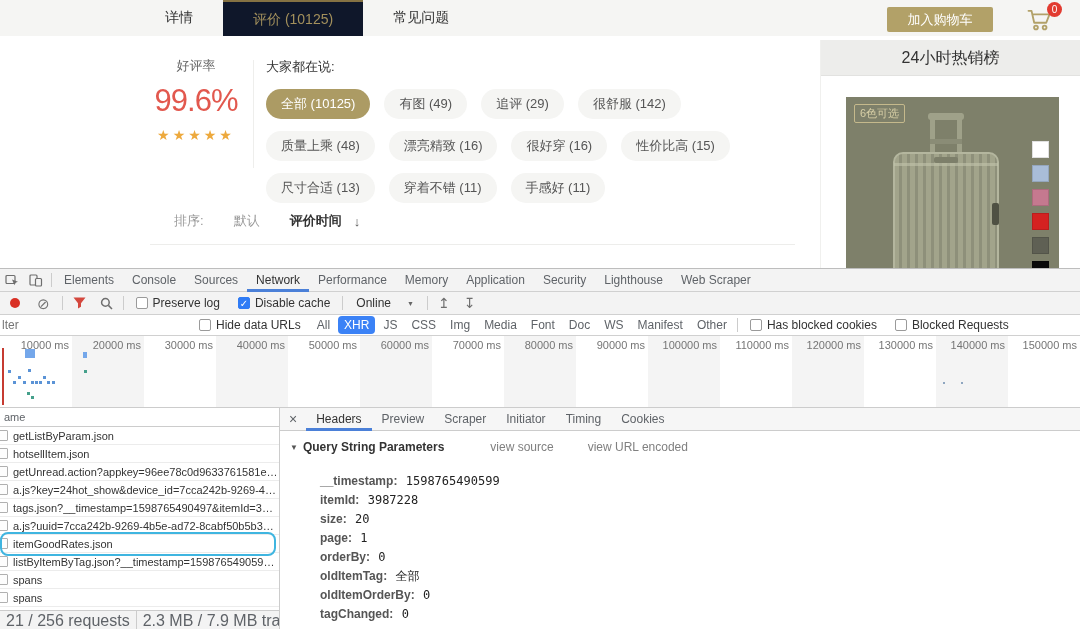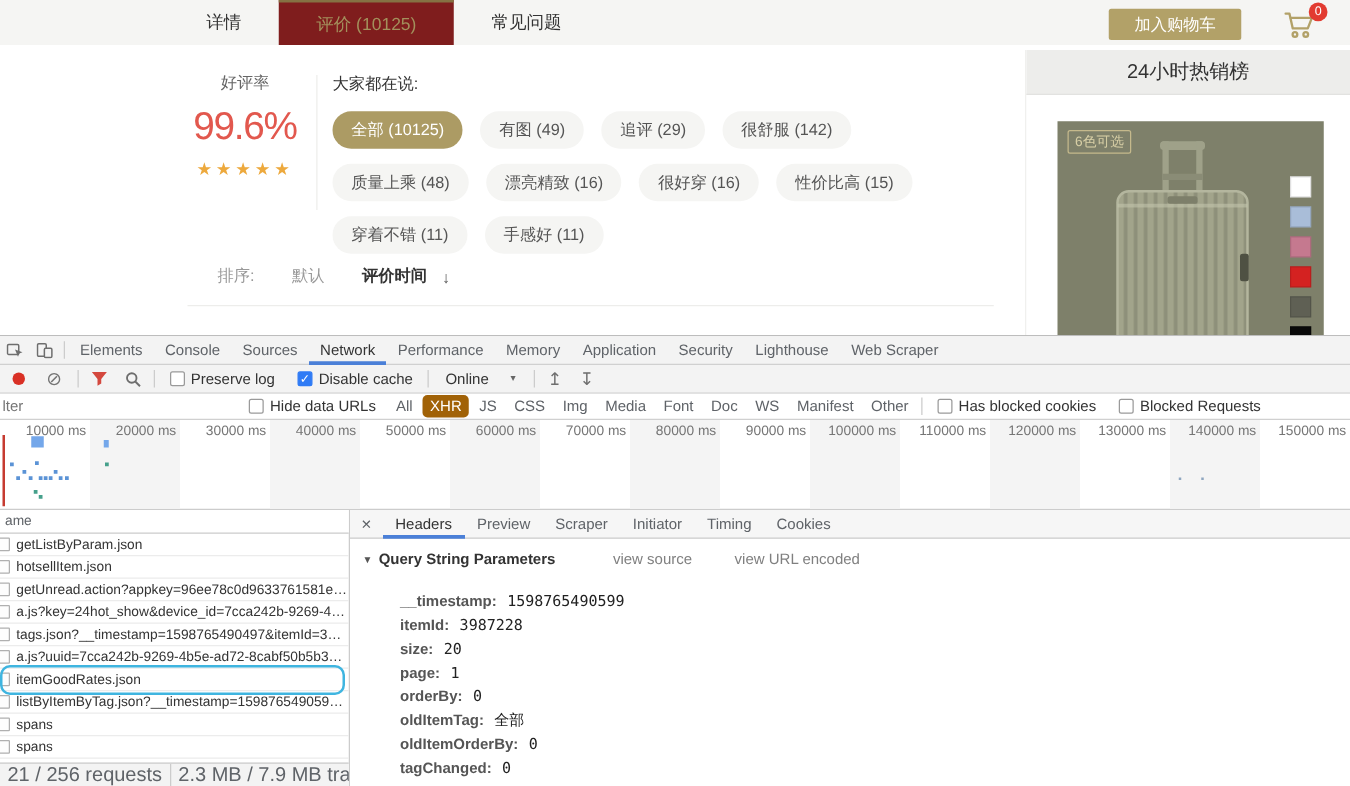--- a/index.html
+++ b/index.html
@@ -4,21 +4,21 @@
 <style>
   * { margin:0; padding:0; box-sizing:border-box; }
   html,body { width:1080px; height:629px; }
   body { font-family:"Liberation Sans", sans-serif; background:#fff; }
   #page { position:relative; width:1080px; height:629px; overflow:hidden; background:#fff; }
 
   
   .shop { position:absolute; top:0; left:0; width:1080px; height:268px; background:#fff; }
   .tabstrip { position:absolute; top:0; left:0; width:1080px; height:36px; background:#f5f5f3; display:flex; padding-left:135px; }
   .shop-tab { height:36px; line-height:34px; padding:0 30px; font-size:14px; color:#333; cursor:pointer; }
-  .shop-tab.active { background:#7f1d1d; color:#a3905c; border-top:2px solid #857243; }
+  .shop-tab.active { background:#0f172a; color:#a3905c; border-top:2px solid #857243; }
   .cart-btn { position:absolute; top:7px; right:87px; width:106px; height:25px; background:#b2a168; color:#fff; font-size:13px; text-align:center; line-height:25px; border-radius:2px; cursor:pointer; }
   .cart-wrap { position:absolute; top:5px; right:22px; width:34px; height:30px; }
   .cart-badge { position:absolute; top:-3px; right:-4px; min-width:15px; height:15px; border-radius:8px; background:#e23b30; color:#fff; font-size:10px; text-align:center; line-height:15px; }
 
   .rating { position:absolute; left:148px; top:57px; width:96px; text-align:center; }
   .rating-label { font-size:13px; color:#666; }
   .rating-value { margin-top:8px; font-size:31px; color:#e2584e; letter-spacing:-1px; }
   .rating-stars { margin-top:8px; font-size:14px; color:#eda93d; letter-spacing:3px; }
   .v-divider { position:absolute; left:253px; top:60px; width:1px; height:108px; background:#eeeeec; }
 
@@ -58,21 +58,21 @@
   .chk-row { display:flex; align-items:center; margin:0 9px; cursor:pointer; }
   .chk { width:12px; height:12px; border:1px solid #9a9a9a; border-radius:2px; background:#fff; margin-right:5px; flex:none; }
   .chk.checked { background:#2f7bf5; border-color:#2f7bf5; color:#fff; font-size:10px; line-height:12px; text-align:center; }
   .throttle { display:flex; align-items:center; margin:0 10px; cursor:pointer; }
   .throttle .arr { font-size:7px; color:#666; margin-left:16px; }
   .updown { color:#6e6e6e; font-size:14px; margin:0 7px; cursor:pointer; line-height:1; }
 
   .dt-filterbar { height:21px; background:#fff; border-bottom:1px solid #d0d0d0; display:flex; align-items:center; flex:none; }
   .filter-input { border:none; outline:none; width:190px; font-size:12px; color:#999; padding-left:2px; background:transparent; }
   .ftype { padding:2px 6px; border-radius:4px; color:#5f6368; margin:0 1px; cursor:pointer; white-space:nowrap; }
-  .ftype.active { background:#a16207; color:#fff; }
+  .ftype.active { background:#3b82f6; color:#fff; }
 
   .dt-timeline { height:72px; border-bottom:1px solid #ccc; display:flex; position:relative; flex:none; }
   .tl-cell { flex:1; font-size:11px; color:#757575; text-align:right; padding:3px 3px 0 0; overflow:hidden; white-space:nowrap; }
   .tl-cell:nth-child(even) { background:#f4f4f4; }
   .tl-overlay { position:absolute; left:0; top:0; width:100%; height:100%; }
   .tl-redline { position:absolute; left:2px; top:12px; width:2px; height:57px; background:#c63b31; }
   .tl-blue1 { position:absolute; left:25px; top:13px; width:10px; height:9px; background:#74a7ea; }
   .tl-blue2 { position:absolute; left:83px; top:16px; width:4px; height:6px; background:#74a7ea; }
   .tl-dots-blue { position:absolute; left:0; top:0; width:3px; height:3px;
     box-shadow:8px 34px #5b93d6,13px 45px #5b93d6,18px 40px #5b93d6,23px 45px #5b93d6,28px 33px #5b93d6,31px 45px #5b93d6,35px 45px #5b93d6,39px 45px #5b93d6,43px 40px #5b93d6,47px 45px #5b93d6,52px 45px #5b93d6; }
@@ -148,20 +148,21 @@
       <div class="tag-pills">
 
       <div class="pill selected">全部 (10125)</div>
           <div class="pill">有图 (49)</div>
           <div class="pill">追评 (29)</div>
           <div class="pill">很舒服 (142)</div>
           <div class="pill">质量上乘 (48)</div>
           <div class="pill">漂亮精致 (16)</div>
           <div class="pill">很好穿 (16)</div>
           <div class="pill">性价比高 (15)</div>
+          <div class="pill">尺寸合适 (13)</div>
           <div class="pill">穿着不错 (11)</div>
           <div class="pill">手感好 (11)</div>
         </div>
     </div>
 
     <div class="sort-row">
       <span class="sort-label">排序:</span>
       <span style="display:flex;">
 
       <span class="sort-opt">默认</span>

